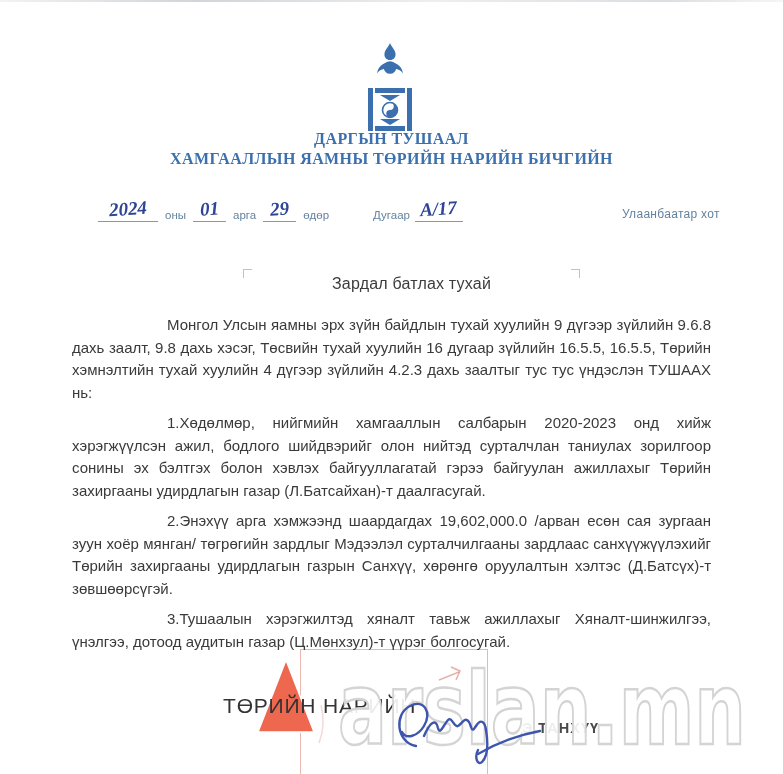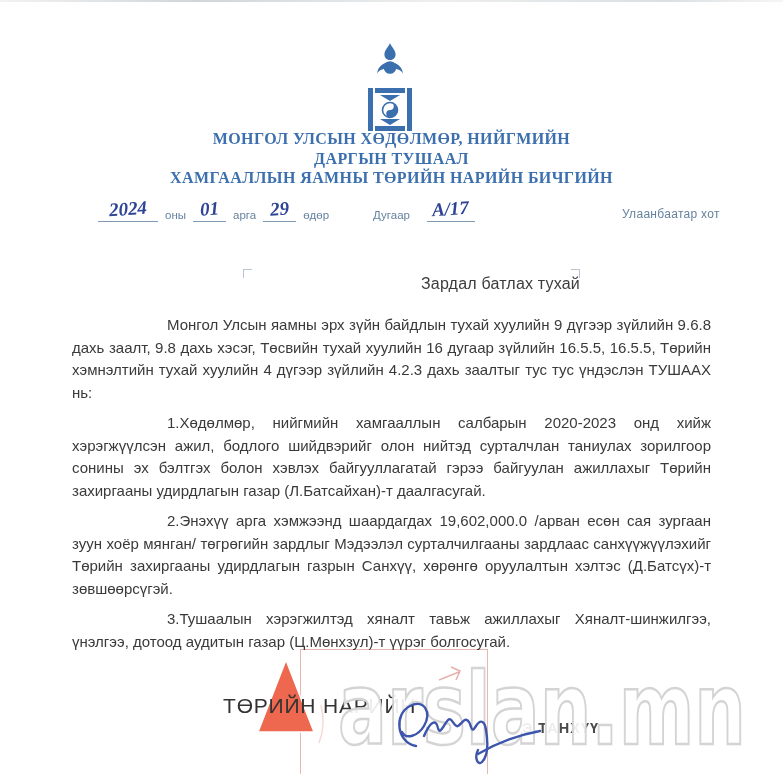--- a/index.html
+++ b/index.html
@@ -10,33 +10,33 @@
   .scan-line{position:absolute;top:0;left:0;width:100%;height:2px;
     background:linear-gradient(90deg,#e9ebed,#b9bfc4 25%,#e2e5e7 55%,#c9ced2 85%,#eef0f1);opacity:.65;}
   .emblem{position:absolute;left:359px;top:42px;}
   .doc-title{
     position:absolute;top:129px;left:0;width:100%;text-align:center;
     color:#3b6fad;font-family:"Liberation Serif",serif;font-weight:bold;
     font-size:16px;line-height:19.5px;letter-spacing:.4px;
   }
   
   .date-left{position:absolute;left:98px;top:198px;display:flex;align-items:flex-end;gap:7px;}
-  .num-group{position:absolute;left:373px;top:198px;display:flex;align-items:flex-end;gap:17px;}
+  .num-group{position:absolute;left:373px;top:198px;display:flex;align-items:flex-end;gap:5px;}
   .city{position:absolute;left:622px;top:207px;color:#64829f;font-size:12px;letter-spacing:.3px;}
   .lbl{color:#64829f;font-size:11.5px;padding-bottom:1px;white-space:nowrap;}
   .ul{display:inline-block;border-bottom:1px solid #7e9ab5;text-align:center;}
   .w60{min-width:60px}.w33{min-width:33px}.w48{min-width:48px}
   .hw{display:inline-block;font-family:"Liberation Serif",serif;font-style:italic;font-weight:bold;
       color:#2e4596;font-size:19px;transform:rotate(-4deg);padding:0 2px 1px 2px;}
   
   .subject-row{position:absolute;left:243px;top:266px;width:337px;height:34px;}
   .bracket{position:absolute;width:8px;height:8px;border-top:1px solid #b9c4cf;}
   .bracket.bl{left:0;top:3px;border-left:1px solid #b9c4cf;}
   .bracket.br{right:0;top:3px;border-right:1px solid #b9c4cf;}
-  .subject{text-align:right;font-size:16px;color:#3c3c3c;padding-top:9px;letter-spacing:.2px;}
+  .subject{text-align:center;font-size:16px;color:#3c3c3c;padding-top:9px;letter-spacing:.2px;}
   
   .body-text{position:absolute;top:306px;left:64px;width:655px;font-size:15px;line-height:22.5px;
     color:#3a3a3a;text-align:justify;z-index:2;}
   .body-text p{margin:8px;text-indent:95px;}
   
   .stamp{position:absolute;left:300px;top:649px;width:186px;height:150px;
     border:1.5px solid rgba(205,80,66,.42);z-index:1;}
   .stamp svg{display:block;}
   
   .triangle{position:absolute;left:252px;top:655px;z-index:1;}
@@ -72,21 +72,20 @@
       <circle cx="31" cy="68" r="7.5" fill="none" stroke="#3b6fad" stroke-width="1.6"></circle>
       <path d="M31,60.5 a7.5,7.5 0 0 1 0,15 a3.75,3.75 0 0 1 0,-7.5 a3.75,3.75 0 0 0 0,-7.5 z"></path>
       <circle cx="31" cy="64.2" r="1.3" fill="#ffffff"></circle>
       <circle cx="31" cy="71.8" r="1.3" fill="#3b6fad"></circle>
       <polygon points="21,77 41,77 31,83"></polygon>
       <rect x="16" y="84" width="30" height="5"></rect>
     </g>
   </svg>
 
   <div class="doc-title">
-    <div>МОНГОЛ УЛСЫН ХӨДӨЛМӨР, НИЙГМИЙН</div>
     <div>ДАРГЫН ТУШААЛ</div>
     <div>ХАМГААЛЛЫН ЯАМНЫ ТӨРИЙН НАРИЙН БИЧГИЙН</div>
   </div>
 
   <div class="date-left">
     <span class="ul w60"><span class="hw">2024</span></span>
     <span class="lbl">оны</span>
     <span class="ul w33"><span class="hw">01</span></span>
     <span class="lbl">арга</span>
     <span class="ul w33"><span class="hw">29</span></span>

